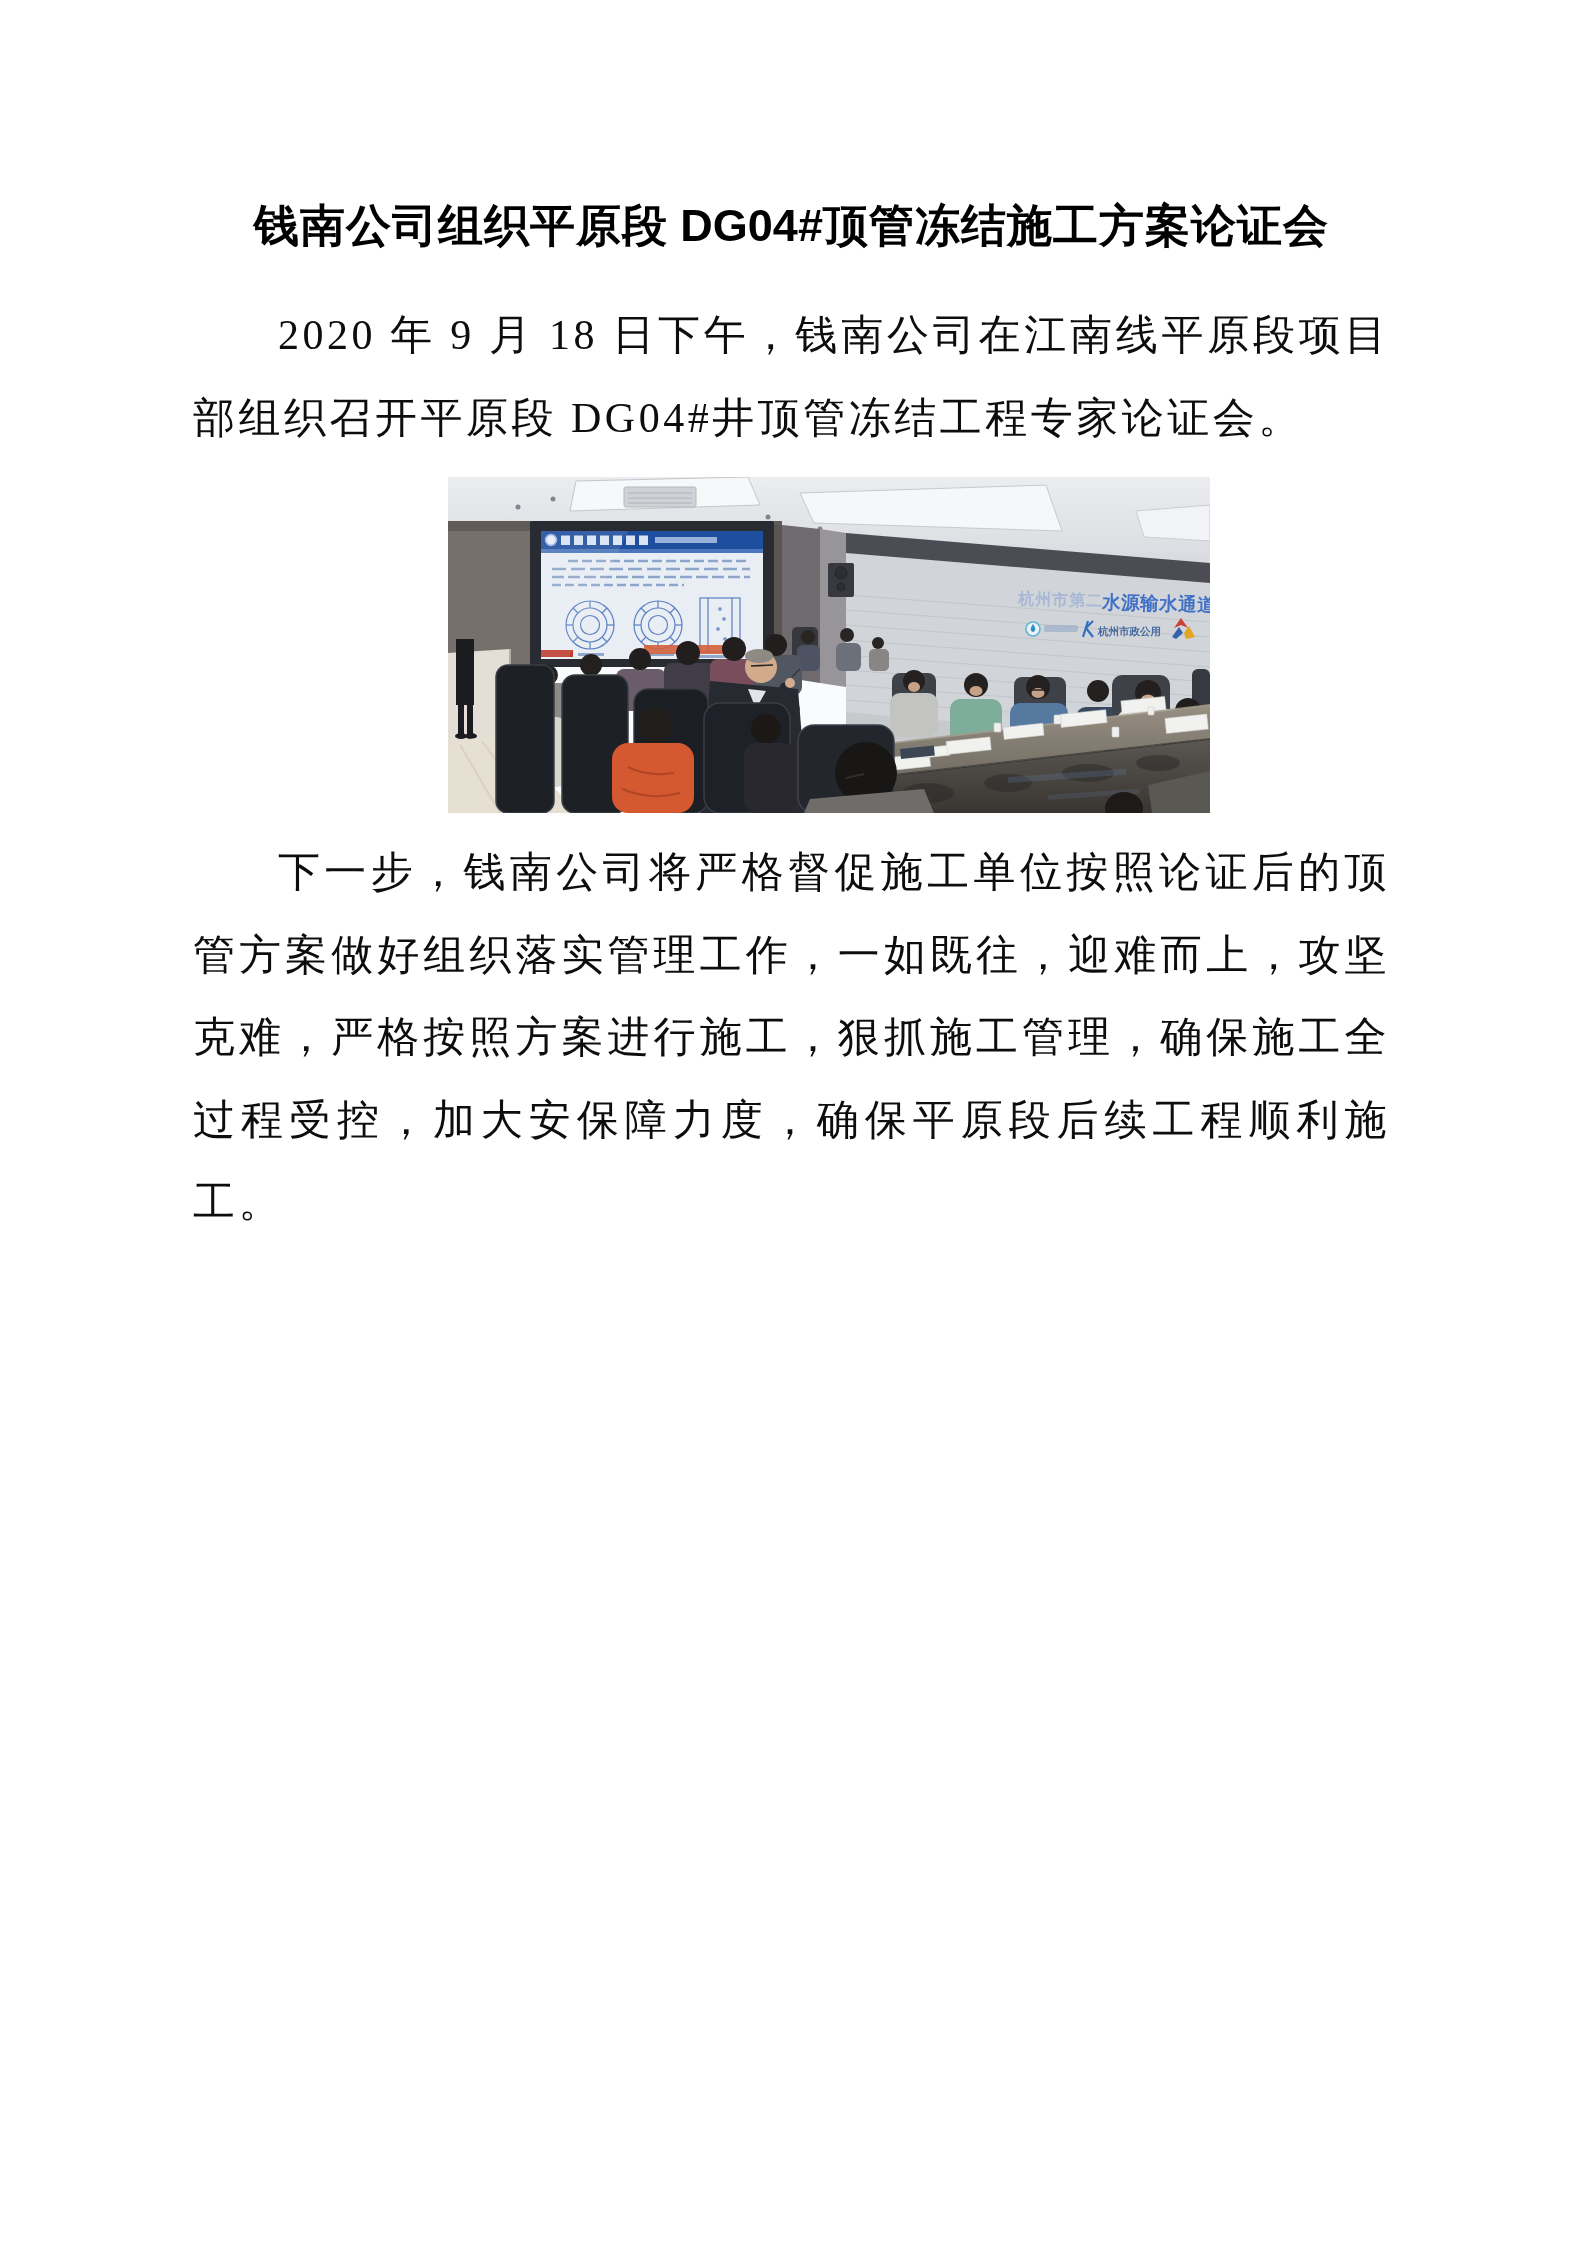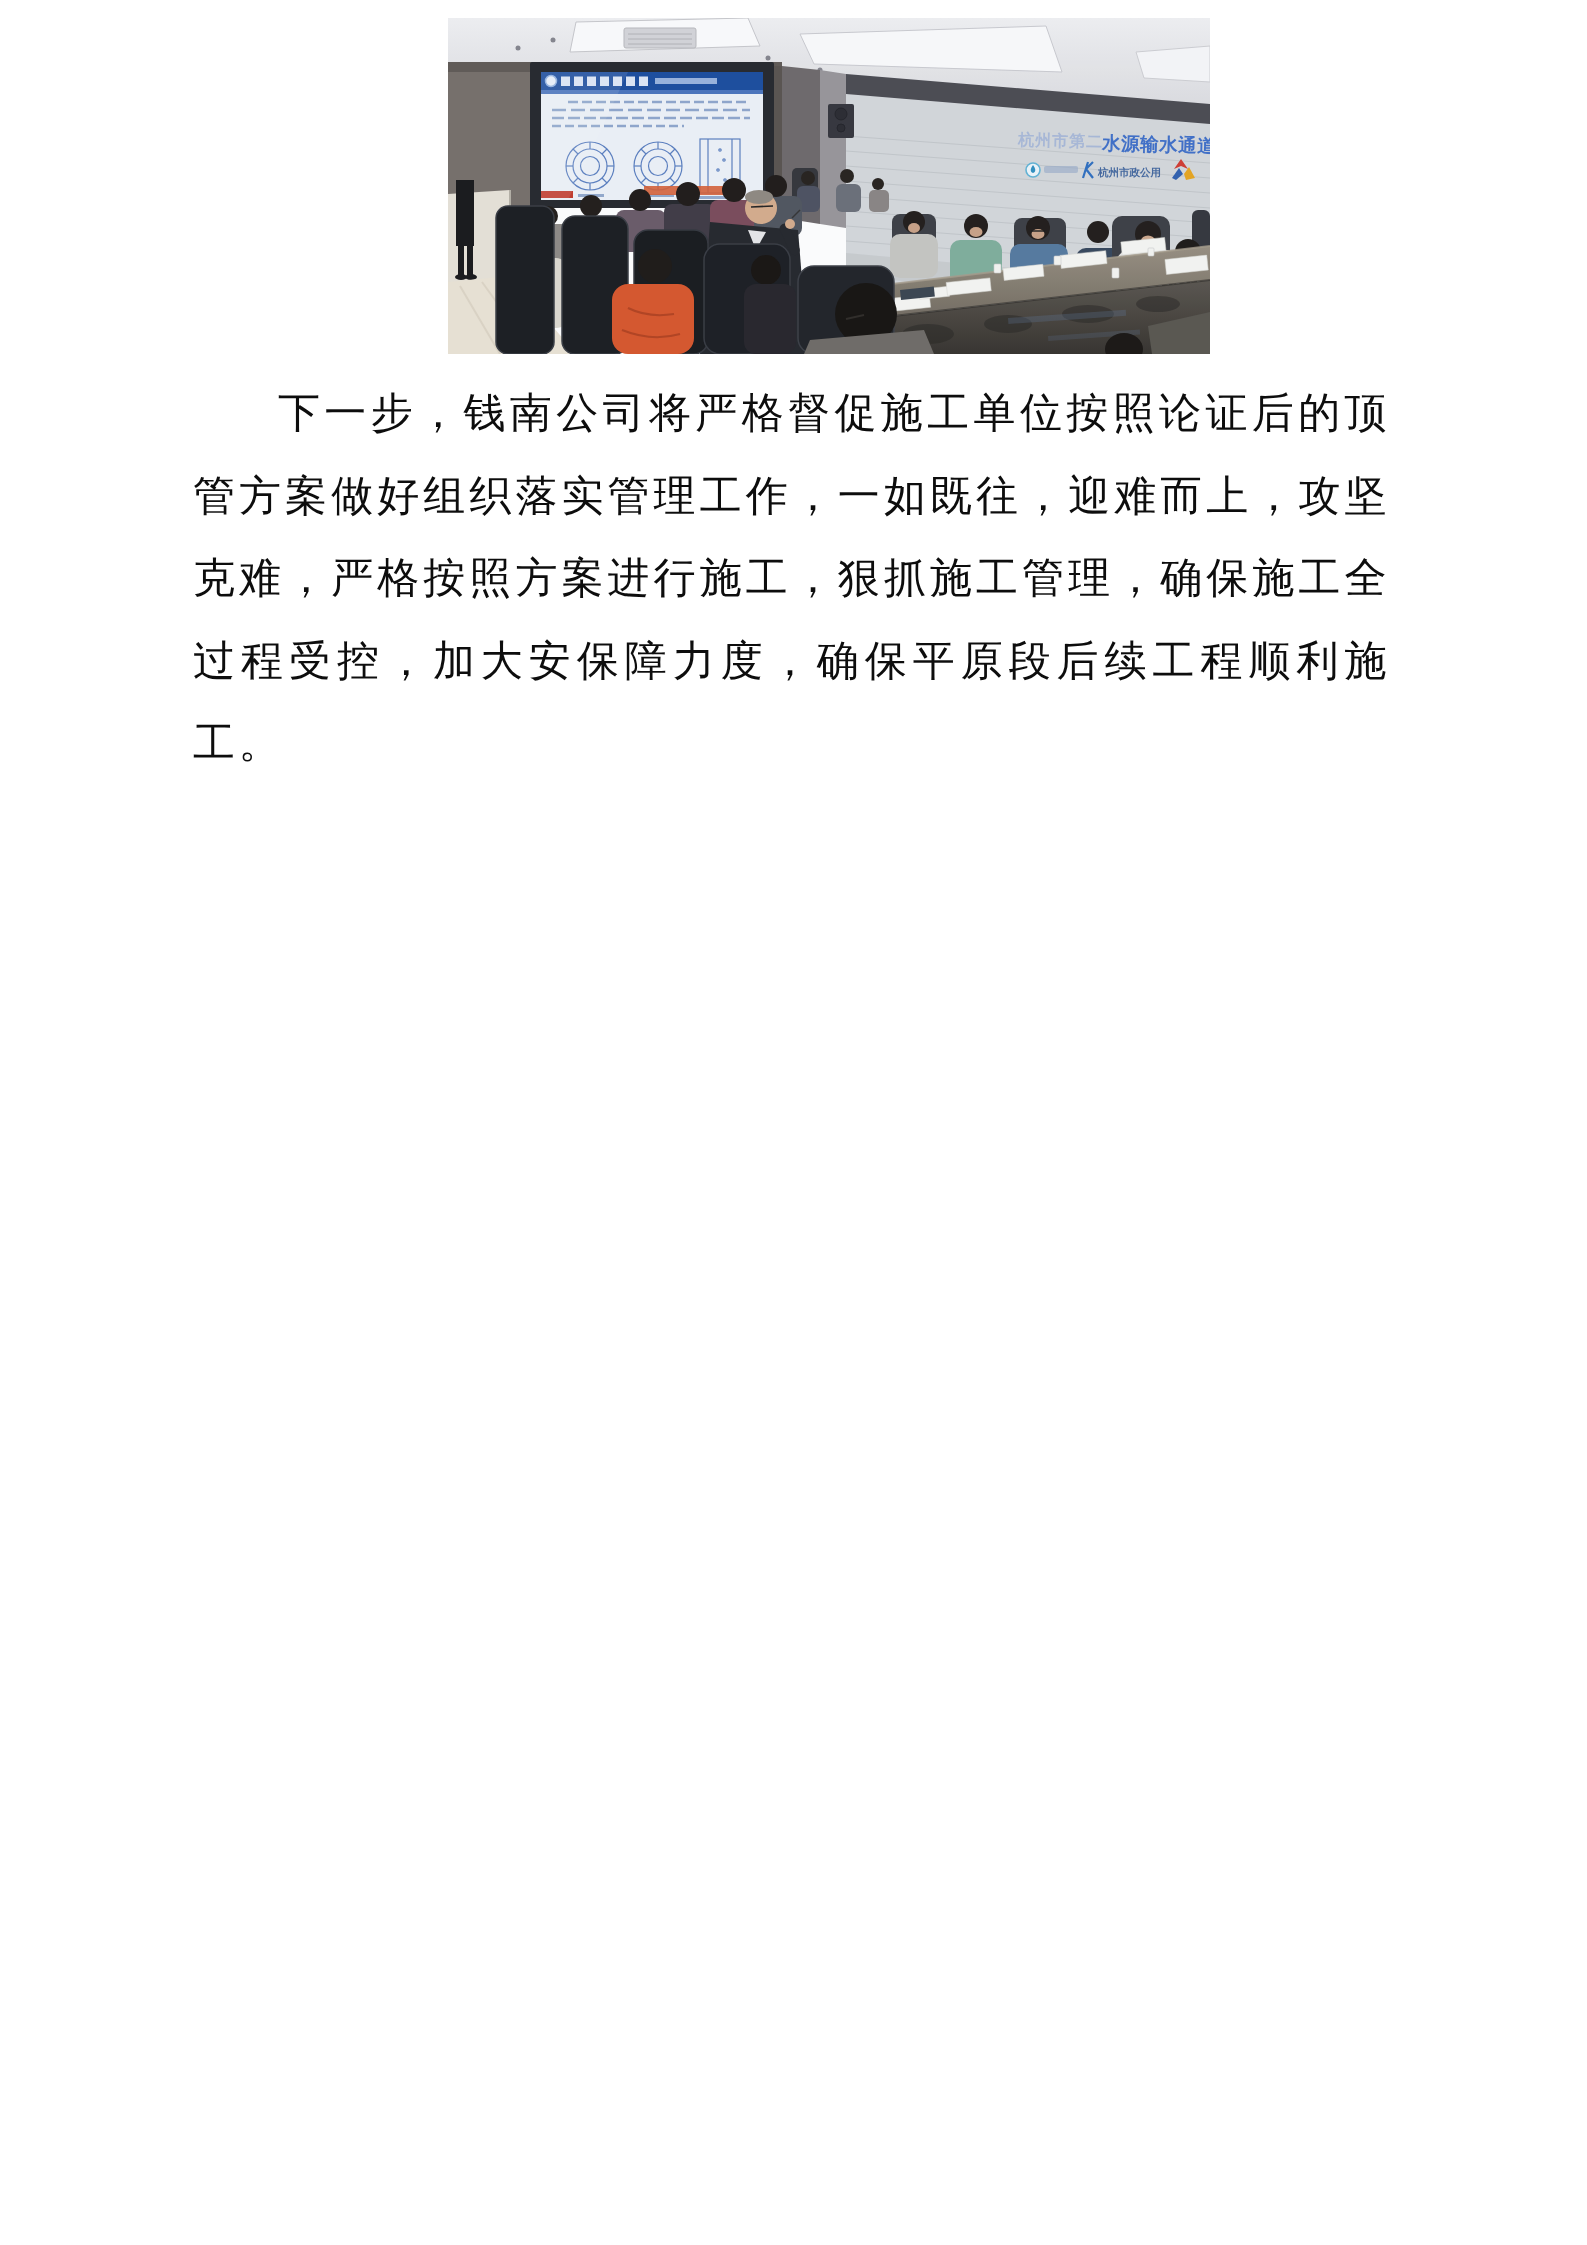--- a/index.html
+++ b/index.html
@@ -19,21 +19,23 @@
   .sign-faint{font-family:"Liberation Sans","DejaVu Sans",sans-serif;font-weight:700;}
   .sign-bold{font-family:"Liberation Sans","DejaVu Sans",sans-serif;font-weight:700;}
   .logo-caption{font-family:"Liberation Sans","DejaVu Sans",sans-serif;font-weight:600;}
 </style>
 </head>
 <body>
 
 <div class="page">
   <div class="doc">
 
-
+    <h1 class="doc-title"><span>钱南公司组织平原段 </span><span class="title-latin">DG04#</span><span>顶管冻结施工方案论证会</span></h1>
+
+    <p class="body-para" id="para-1">2020 年 9 月 18 日下午，钱南公司在江南线平原段项目部组织召开平原段 DG04#井顶管冻结工程专家论证会。</p>
 
     <figure class="photo">
       <svg viewBox="0 0 762 336" preserveAspectRatio="none">
         <defs>
           <linearGradient id="ceil" x1="0" y1="0" x2="0" y2="1">
             <stop offset="0" stop-color="#f1f1f3"></stop>
               <stop offset="1" stop-color="#dbdbdf"></stop>
           </linearGradient>
           <linearGradient id="tableTop" x1="0" y1="0" x2="0" y2="1">
             <stop offset="0" stop-color="#988f80"></stop>

